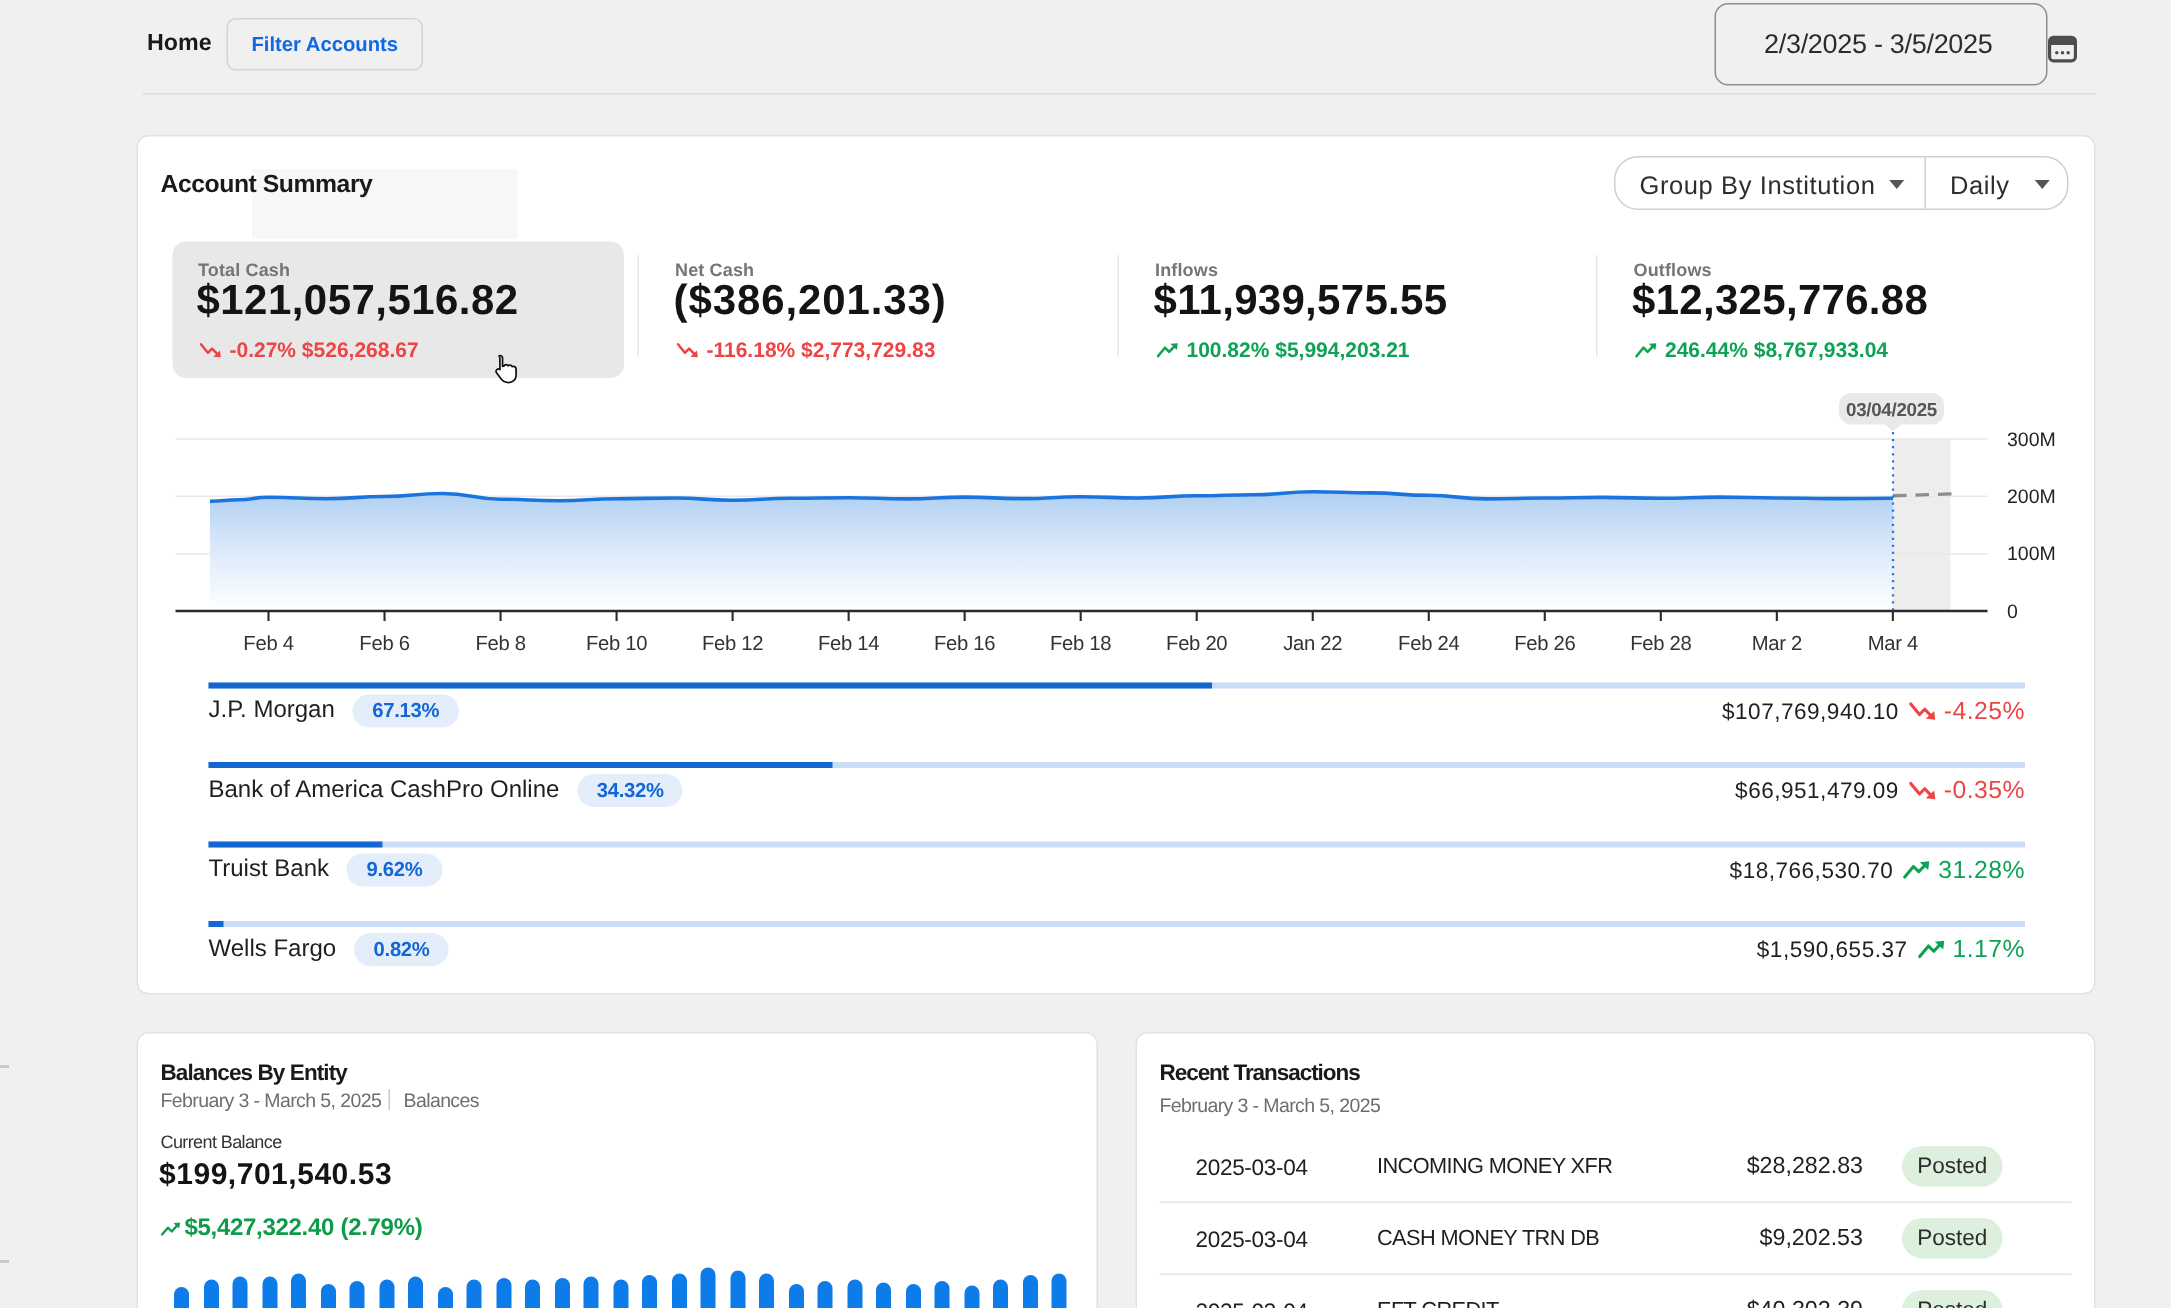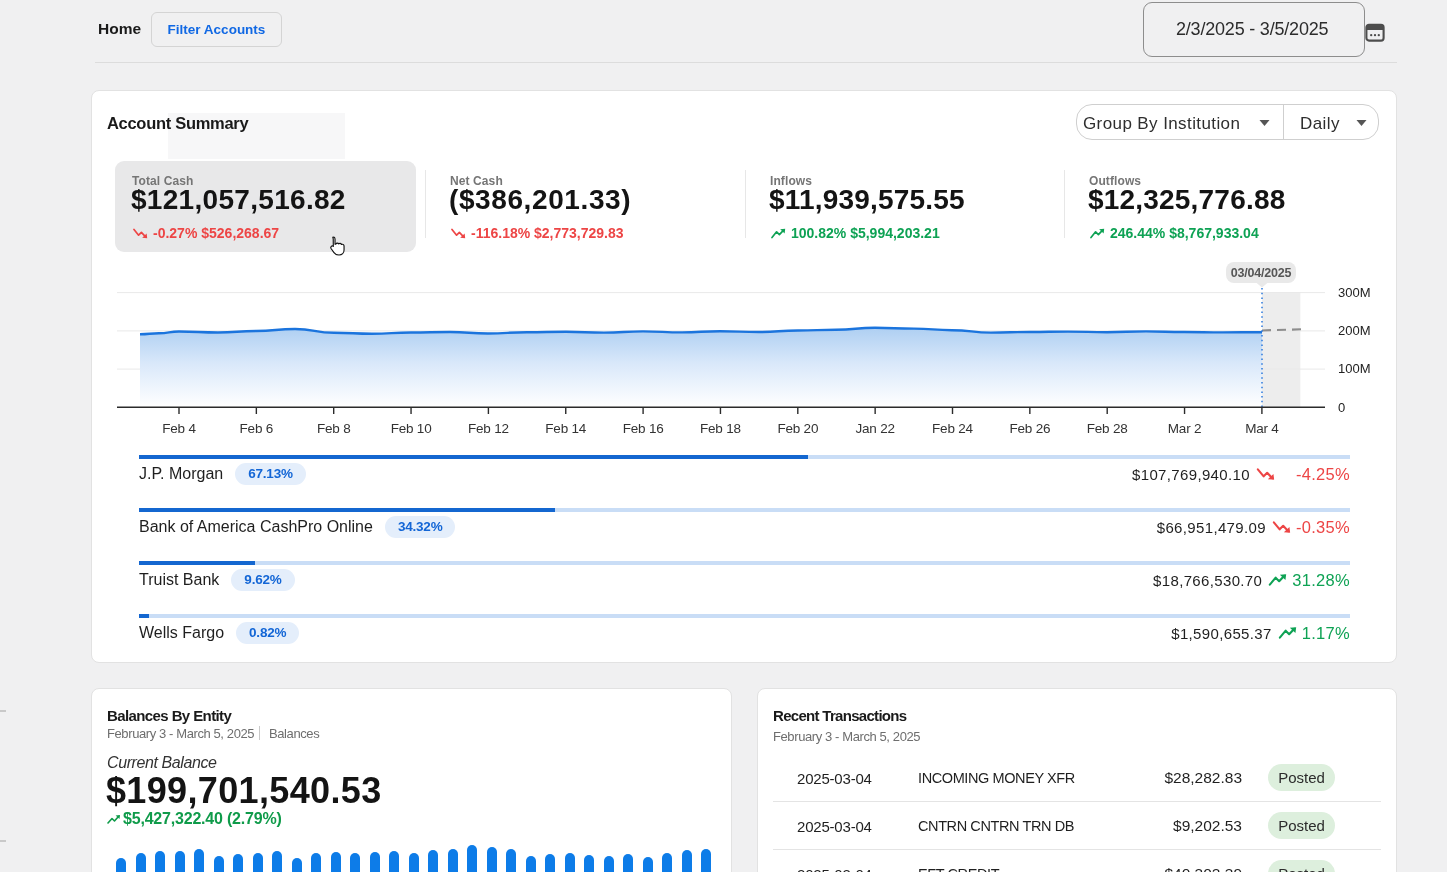--- a/index.html
+++ b/index.html
@@ -40,21 +40,21 @@
 
 <div style="left:0; top:710px; width:6px; height:2px; background:#c9c9c9;"></div>
 <div style="left:0; top:840px; width:6px; height:2px; background:#c9c9c9;"></div>
 
 <div class="card" style="left:91px; top:90px; width:1306px; height:573px;"></div>
 <div style="left:168px; top:113px; width:177px; height:46px; background:#f7f7f8;"></div>
 <div style="left:107px; top:114.5px; font-size:16.5px; font-weight:700; color:#1a1a1a; letter-spacing:-0.3px; line-height:1;">Account Summary</div>
 
 <div style="left:1076px; top:103.5px; width:303px; height:36px; border:1px solid #cfcfcf; border-radius:16px; background:#fff;">
   <div class="abs" style="left:206px; top:0; width:1px; height:34px; background:#cfcfcf;"></div>
-  <span class="abs" style="left:6px; top:10px; font-size:17px; color:#2e2e2e; letter-spacing:0.4px; line-height:1;">Group By Institution</span>
+  <span class="abs" style="left:16px; top:10px; font-size:17px; color:#2e2e2e; letter-spacing:0.4px; line-height:1;">Group By Institution</span>
   <svg class="abs" style="left:182px; top:14px;" width="11" height="8" viewBox="0 0 11 8">
       <path d="M0.5 1 L5.5 7 L10.5 1 Z" fill="#555"></path>
     </svg>
   <span class="abs" style="left:223px; top:10px; font-size:17px; color:#2e2e2e; letter-spacing:0.4px; line-height:1;">Daily</span>
   <svg class="abs" style="left:279px; top:14px;" width="11" height="8" viewBox="0 0 11 8">
       <path d="M0.5 1 L5.5 7 L10.5 1 Z" fill="#555"></path>
     </svg>
 </div>
 
 <div style="left:115px; top:161px; width:301px; height:91px; background:#e8e8e9; border-radius:9px;"></div>
@@ -172,21 +172,21 @@
     <div class="abs" style="left:139px; top:463px; display:flex; align-items:center; gap:12px; height:22px;">
       <span class="bankname">J.P. Morgan</span>
       <span class="pill">67.13%</span>
     </div>
     <div class="abs" style="right:97px; top:463px; display:flex; align-items:center; height:22px;">
       <span class="amt">$107,769,940.10</span>
       <svg width="20" height="14" viewBox="0 0 16 12" style="margin:0 4px 0 6px;">
         <path d="M1 2 L6 8 L9 5 L13.4 9.6" fill="none" stroke="#ed4545" stroke-width="1.8" stroke-linecap="round" stroke-linejoin="round"></path>
         <path d="M15 11 L9.6 10.4 L14.4 6 Z" fill="#ed4545"></path>
       </svg>
-      <span class="pct" style="color:#ed4545;margin-left:16px;">-4.25%</span>
+      <span class="pct" style="color:#ed4545;">-4.25%</span>
     </div>
     <div class="abs" style="left:139px; top:508px; width:1211px; height:4px; background:#c9ddf6;"></div>
     <div class="abs" style="left:139px; top:508px; width:416px; height:4px; background:#1467d0;"></div>
     <div class="abs" style="left:139px; top:516px; display:flex; align-items:center; gap:12px; height:22px;">
       <span class="bankname">Bank of America CashPro Online</span>
       <span class="pill">34.32%</span>
     </div>
     <div class="abs" style="right:97px; top:516px; display:flex; align-items:center; height:22px;">
       <span class="amt">$66,951,479.09</span>
       <svg width="20" height="14" viewBox="0 0 16 12" style="margin:0 4px 0 6px;">
@@ -223,22 +223,22 @@
       </svg>
       <span class="pct" style="color:#0ea254;">1.17%</span>
     </div>
   </div>
 
 <div class="card" style="left:91px; top:688px; width:641px; height:230px;"></div>
 <div style="left:107px; top:708px; font-size:15px; font-weight:700; color:#1a1a1a; letter-spacing:-0.6px; line-height:1;">Balances By Entity</div>
 <div style="left:107px; top:726.5px; font-size:13px; color:#6e6e6e; letter-spacing:-0.4px; line-height:1;">February 3 - March 5, 2025</div>
 <div style="left:259px; top:726px; width:1px; height:14px; background:#c9c9c9;"></div>
 <div style="left:269px; top:726.5px; font-size:13px; color:#6e6e6e; letter-spacing:-0.4px; line-height:1;">Balances</div>
-<div style="left:107px; top:755px; font-size:16px; color:#333; letter-spacing:-0.4px; line-height:1;font-style:italic;">Current Balance</div>
-<div style="left:106px; top:773px; font-size:36px; font-weight:700; color:#141414; letter-spacing:0.35px; line-height:1;">$199,701,540.53</div>
+<div style="left:107px; top:755px; font-size:12px; color:#333; letter-spacing:-0.4px; line-height:1;">Current Balance</div>
+<div style="left:106px; top:773px; font-size:20px; font-weight:700; color:#141414; letter-spacing:0.35px; line-height:1;">$199,701,540.53</div>
 <div style="left:107px; top:811px; font-size:16px; font-weight:700; color:#0f9b4a; letter-spacing:-0.2px; display:flex; align-items:center; gap:2px; line-height:1;">
   <svg width="14" height="11" viewBox="0 0 14 11">
       <path d="M1 9 L5 4.5 L7.5 7 L11.5 2.5" fill="none" stroke="#0f9b4a" stroke-width="1.6" stroke-linecap="round" stroke-linejoin="round"></path>
       <path d="M13 1 L8.6 1.5 L12.5 5 Z" fill="#0f9b4a"></path>
     </svg>
   <span>$5,427,322.40 (2.79%)</span>
   </div>
 <div id="bars" style="left:0; top:0; width:1447px; height:0;">
     <div class="abs" style="left:116.0px; top:858px; width:10px; height:22px; background:#0d7ce8; border-radius:5px 5px 0 0;"></div>
     <div class="abs" style="left:135.5px; top:853px; width:10px; height:27px; background:#0d7ce8; border-radius:5px 5px 0 0;"></div>
@@ -276,21 +276,21 @@
 <div class="card" style="left:757px; top:688px; width:640px; height:230px;"></div>
 <div style="left:773px; top:708px; font-size:15px; font-weight:700; color:#1a1a1a; letter-spacing:-0.7px; line-height:1;">Recent Transactions</div>
 <div style="left:773px; top:730px; font-size:13px; color:#6e6e6e; letter-spacing:-0.4px; line-height:1;">February 3 - March 5, 2025</div>
 <div id="txrows" style="left:0; top:0; width:1447px; height:0;">
     <div class="abs" style="left:797px; top:764px; height:28px; display:flex; align-items:center; font-size:15px; color:#1f1f1f; letter-spacing:-0.2px;">2025-03-04</div>
     <div class="abs" style="left:918px; top:764px; height:28px; display:flex; align-items:center; font-size:14.5px; color:#1f1f1f; letter-spacing:-0.4px;">INCOMING MONEY XFR</div>
     <div class="abs" style="left:1100px; top:764px; width:142px; height:28px; display:flex; align-items:center; justify-content:flex-end; font-size:15.5px; color:#1f1f1f; letter-spacing:0px;">$28,282.83</div>
     <div class="abs" style="left:1268px; top:764px; width:67px; height:27px; background:#ddefdd; border-radius:14px; display:flex; align-items:center; justify-content:center; font-size:15px; color:#2c2c2c;">Posted</div>
     <div class="abs" style="left:773px; top:801px; width:608px; height:1px; background:#e4e4e4;"></div>
     <div class="abs" style="left:797px; top:812px; height:28px; display:flex; align-items:center; font-size:15px; color:#1f1f1f; letter-spacing:-0.2px;">2025-03-04</div>
-    <div class="abs" style="left:918px; top:812px; height:28px; display:flex; align-items:center; font-size:14.5px; color:#1f1f1f; letter-spacing:-0.4px;">CNTRN CNTRN TRN DB</div>
+    <div class="abs" style="left:918px; top:812px; height:28px; display:flex; align-items:center; font-size:14.5px; color:#1f1f1f; letter-spacing:-0.4px;">CASH MONEY TRN DB</div>
     <div class="abs" style="left:1100px; top:812px; width:142px; height:28px; display:flex; align-items:center; justify-content:flex-end; font-size:15.5px; color:#1f1f1f; letter-spacing:0px;">$9,202.53</div>
     <div class="abs" style="left:1268px; top:812px; width:67px; height:27px; background:#ddefdd; border-radius:14px; display:flex; align-items:center; justify-content:center; font-size:15px; color:#2c2c2c;">Posted</div>
     <div class="abs" style="left:773px; top:849px; width:608px; height:1px; background:#e4e4e4;"></div>
     <div class="abs" style="left:797px; top:860px; height:28px; display:flex; align-items:center; font-size:15px; color:#1f1f1f; letter-spacing:-0.2px;">2025-03-04</div>
     <div class="abs" style="left:918px; top:860px; height:28px; display:flex; align-items:center; font-size:14.5px; color:#1f1f1f; letter-spacing:-0.4px;">EFT CREDIT</div>
     <div class="abs" style="left:1100px; top:860px; width:142px; height:28px; display:flex; align-items:center; justify-content:flex-end; font-size:15.5px; color:#1f1f1f; letter-spacing:0px;">$40,302.39</div>
     <div class="abs" style="left:1268px; top:860px; width:67px; height:27px; background:#ddefdd; border-radius:14px; display:flex; align-items:center; justify-content:center; font-size:15px; color:#2c2c2c;">Posted</div>
   </div>
 
 </body></html>

